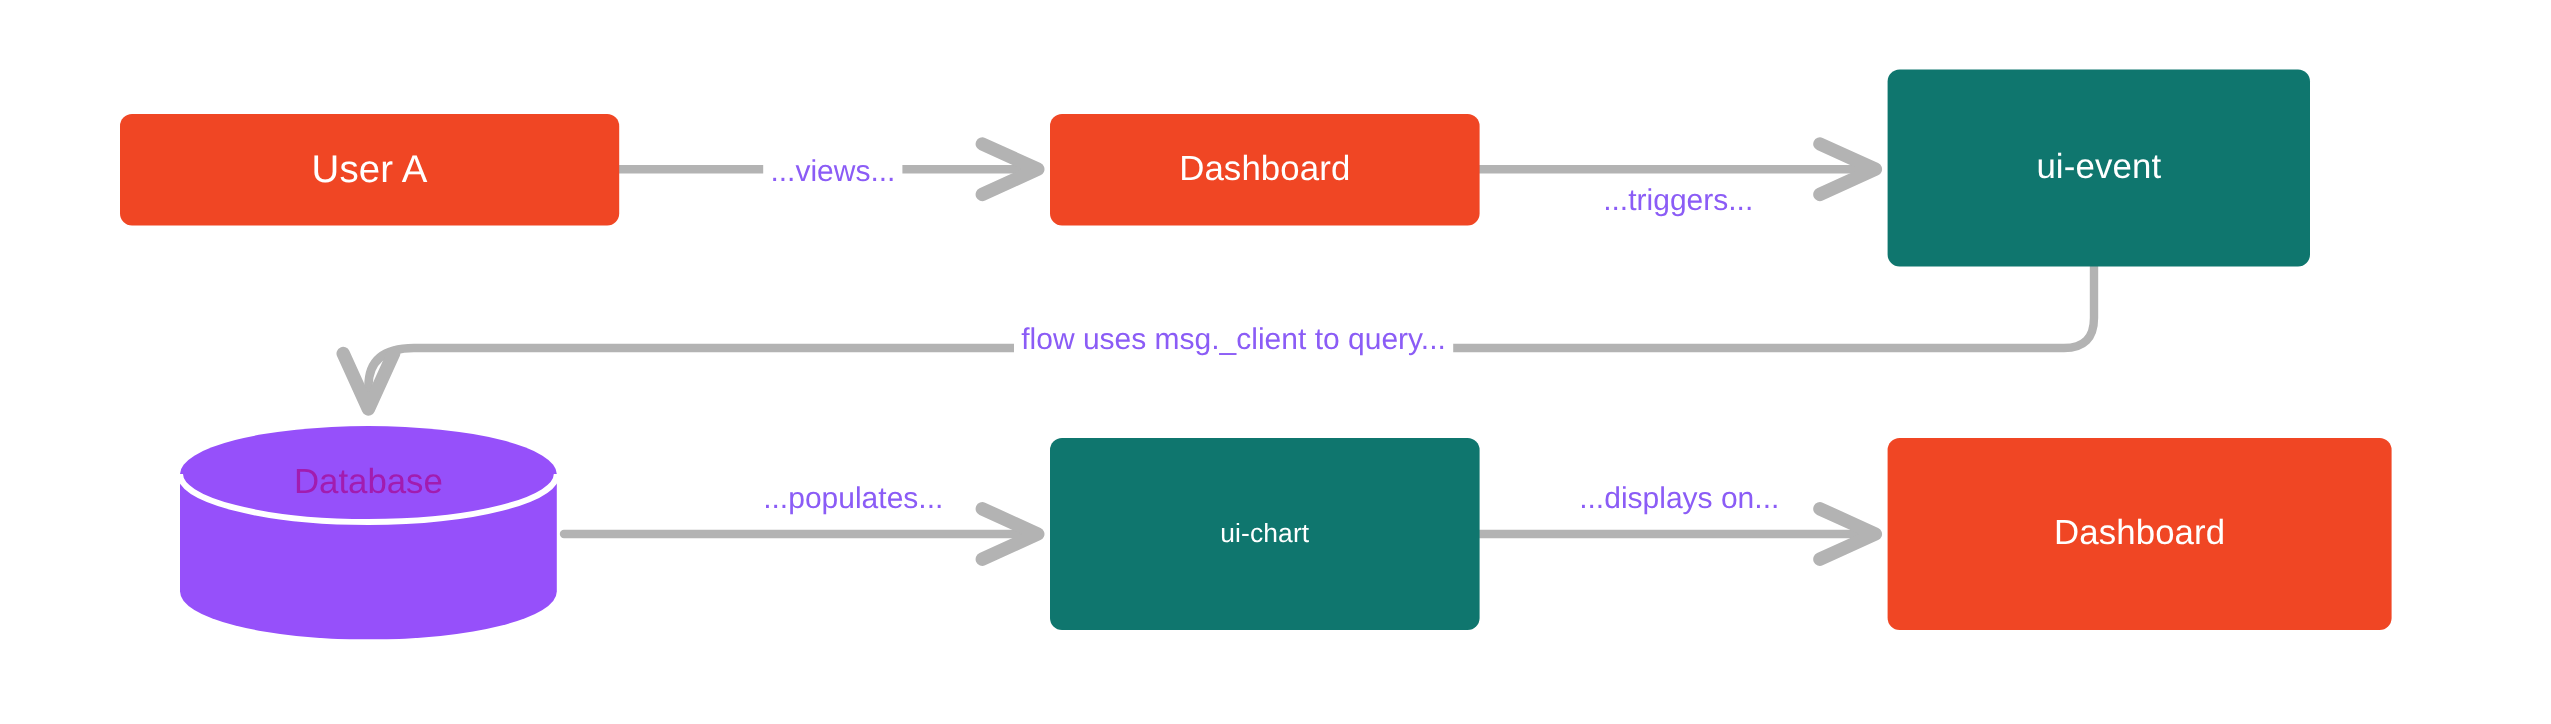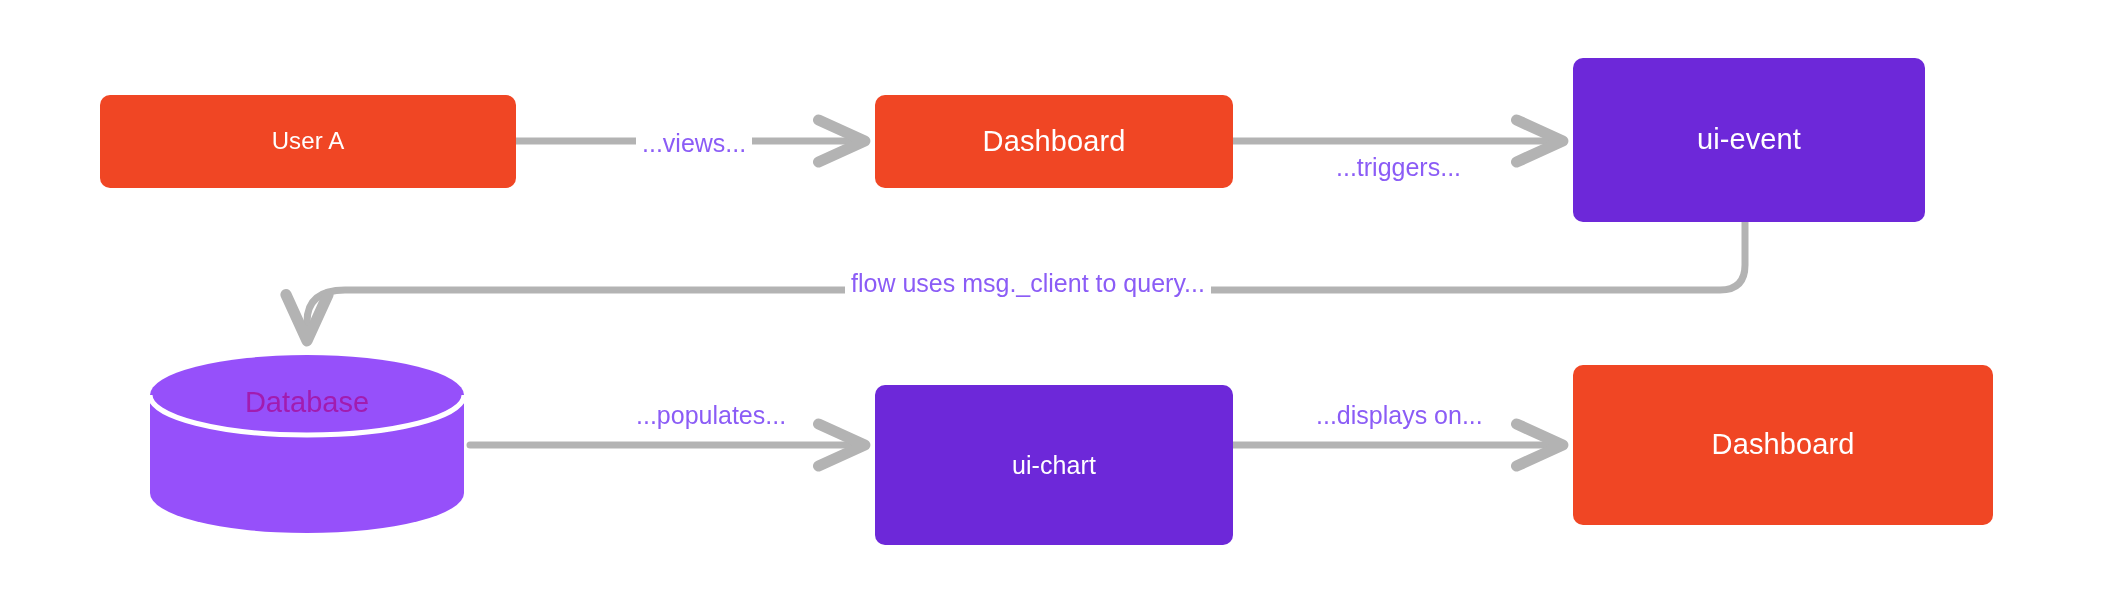--- a/index.html
+++ b/index.html
@@ -40,38 +40,37 @@
     color: #ffffff;
     text-align: center;
     line-height: 1.28;
     letter-spacing: 0.1px;
   }
   .node .line {
     display: block;
     white-space: nowrap;
   }
   .node-red   { background: #f04624; }
-  .node-blue  { background: #6d28d9; }
+  .node-blue  { background: #0f766e; }
 
   #node-user-a {
     left: 100px; top: 95px; width: 416px; height: 93px;
-    font-size: 24px;
+    font-size: 32px;
   }
   #node-dashboard-top {
     left: 875px; top: 95px; width: 358px; height: 93px;
     font-size: 29px;
   }
   #node-ui-event {
     left: 1573px; top: 58px; width: 352px; height: 164px;
     font-size: 29px;
   }
   #node-ui-chart {
     left: 875px; top: 365px; width: 358px; height: 160px;
-    font-size: 25px;
-    margin-top: 20px;
+    font-size: 22px;
   }
   #node-dashboard-user-a {
     left: 1573px; top: 365px; width: 420px; height: 160px;
     font-size: 29px;
   }
 
   
   #node-database {
     position: absolute;
     left: 148px; top: 355px; width: 318px; height: 178px;

